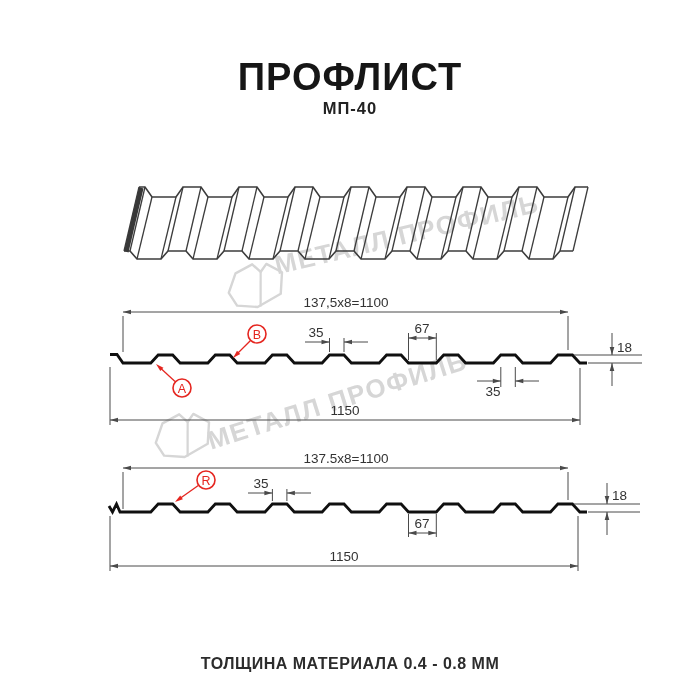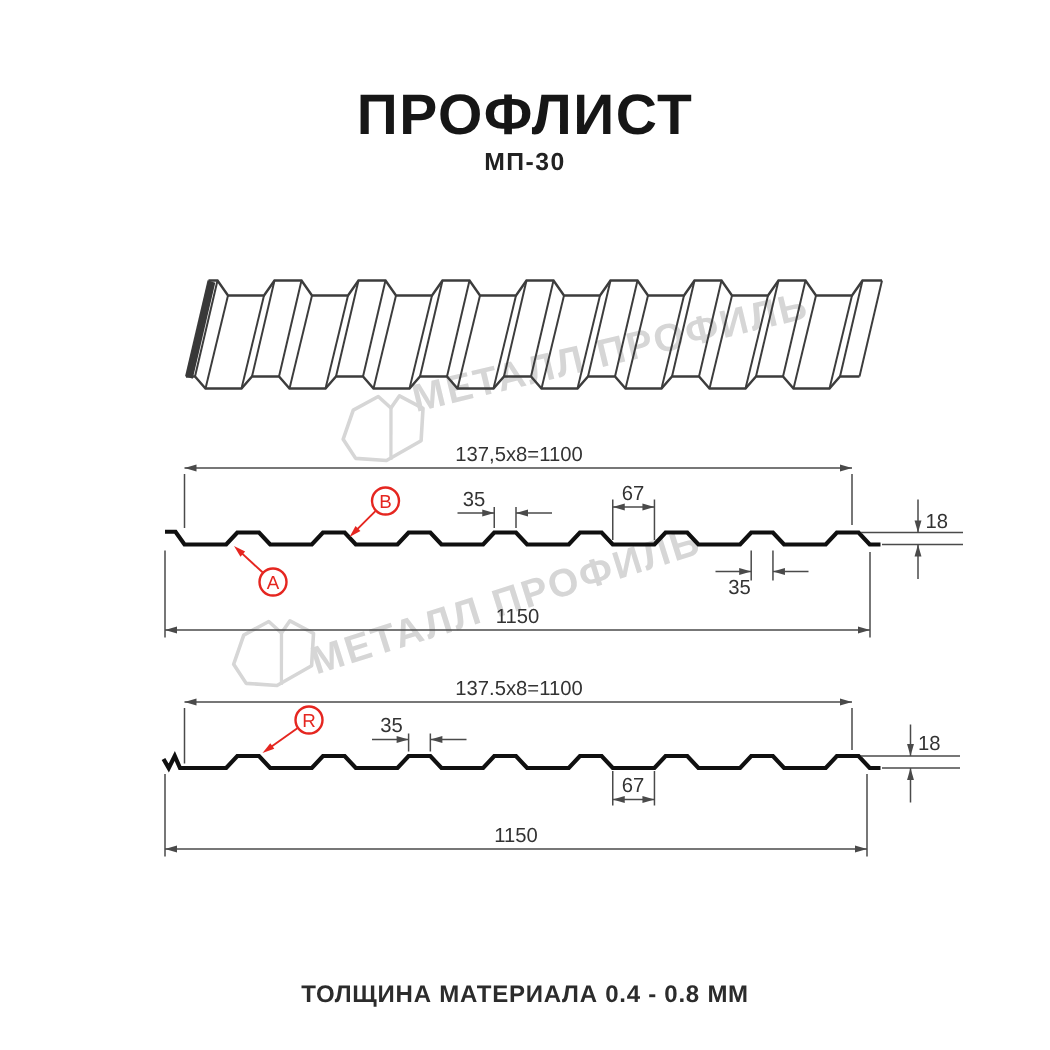--- a/index.html
+++ b/index.html
@@ -14,21 +14,21 @@
   svg.draw{position:absolute;left:0;top:0;}
   .wmtext{font-weight:700;font-size:26px;letter-spacing:1.5px;}
   .dimtxt{font-size:13.5px;fill:#333333;}
   .lbltxt{font-size:12.5px;font-weight:400;}
 </style>
 </head>
 <body>
 
 <div class="page">
   <div class="title">ПРОФЛИСТ</div>
-  <div class="subtitle">МП-30</div>
+  <div class="subtitle">МП-40</div>
   <svg id="drawing" class="draw" width="700" height="700" viewBox="0 0 700 700">
       <g>
         <path d="M124,251 L 130,251 L 137,259 L 161,259 L 168,251 L 186,251 L 193,259 L 217,259 L 224,251 L 242,251 L 249,259 L 273,259 L 280,251 L 298,251 L 305,259 L 329,259 L 336,251 L 354,251 L 361,259 L 385,259 L 392,251 L 410,251 L 417,259 L 441,259 L 448,251 L 466,251 L 473,259 L 497,259 L 504,251 L 522,251 L 529,259 L 553,259 L 560,251 L 573,251 L 588,187 L 575,187 L 568,197 L 544,197 L 537,187 L 519,187 L 512,197 L 488,197 L 481,187 L 463,187 L 456,197 L 432,197 L 425,187 L 407,187 L 400,197 L 376,197 L 369,187 L 351,187 L 344,197 L 320,197 L 313,187 L 295,187 L 288,197 L 264,197 L 257,187 L 239,187 L 232,197 L 208,197 L 201,187 L 183,187 L 176,197 L 152,197 L 145,187 L 139,187 Z" fill="#ffffff" stroke="none"></path>
       </g>
       <g>
         <g transform="translate(256,286) rotate(-10)">
           <polygon points="-28,2 -18,-16 0,-22 7,-13 14,-20 28,-9 23,12 -2,21 -22,16" fill="none" stroke="#d6d6d6" stroke-width="2.4" stroke-linejoin="round"></polygon>
           <polyline points="7,-13 1,21" fill="none" stroke="#d6d6d6" stroke-width="2.2"></polyline>
         </g>
         <g transform="translate(409,243) rotate(-13.5)">

